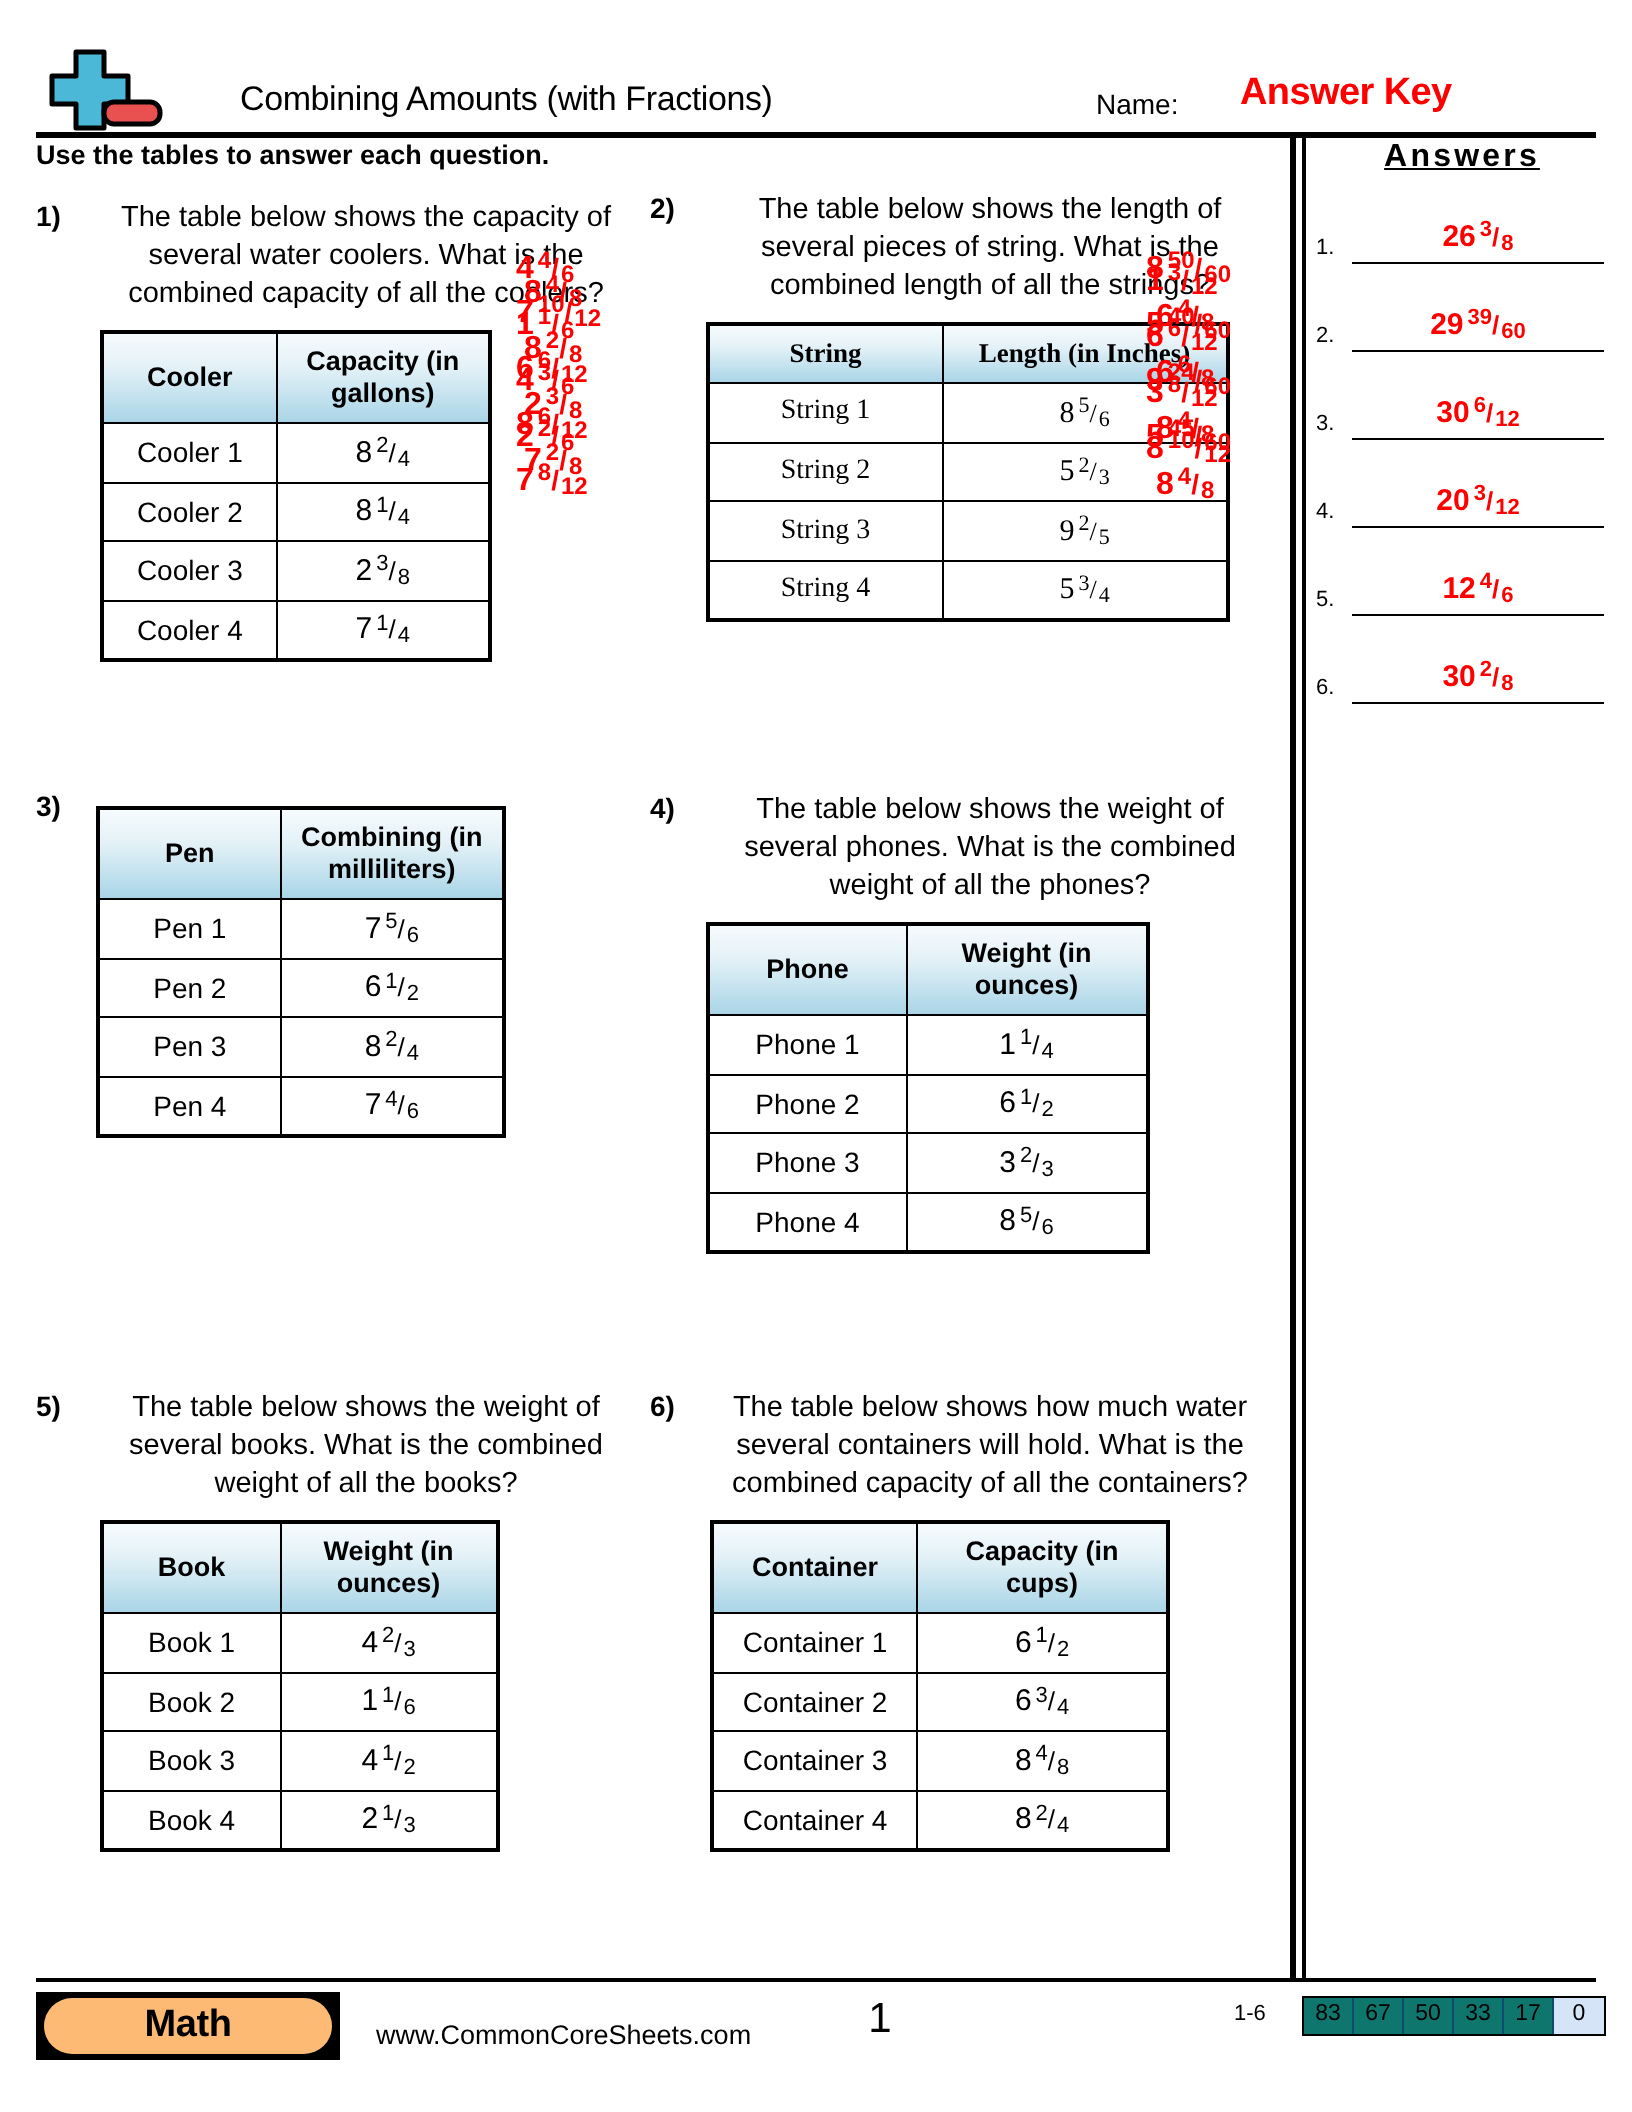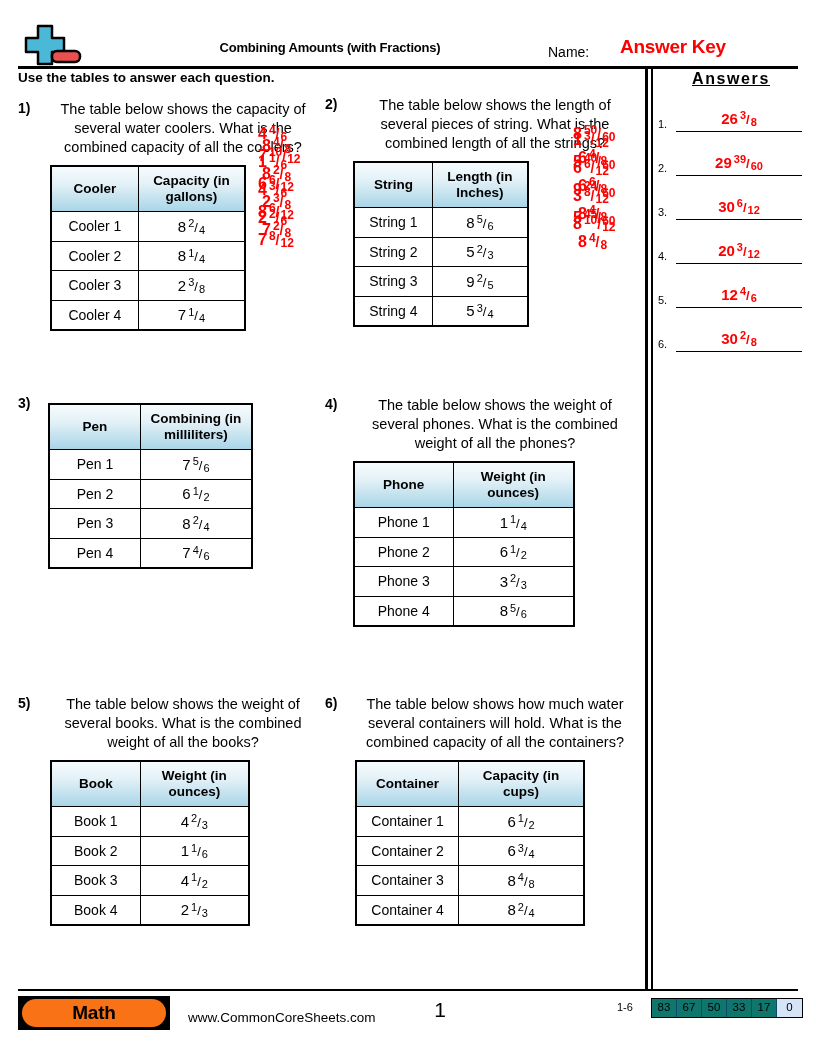--- a/index.html
+++ b/index.html
@@ -15,21 +15,21 @@
 
   
   .header {
     position: absolute; left: 0; top: 0; width: 816px; height: 68px;
   }
   .logo {
     position: absolute; left: 22px; top: 24px; width: 62px; height: 42px;
   }
   .header-title {
     position: absolute; left: 120px; top: 40px; width: 420px;
-    text-align: center; font-size: 13px; letter-spacing: -0.2px; font-weight: bold;
+    text-align: left; font-size: 17px; letter-spacing: -0.2px;
   }
   .name-label {
     position: absolute; left: 548px; top: 44px; font-size: 14px;
   }
   .answer-key {
     position: absolute; left: 620px; top: 36px;
     font-size: 19px; font-weight: bold; color: #ff0000;
     letter-spacing: -0.3px;
   }
   .header-rule {
@@ -130,21 +130,21 @@
   .footer-rule {
     position: absolute; left: 18px; top: 989px; width: 780px; height: 2px;
     background: #000;
   }
   .math-badge {
     position: absolute; left: 18px; top: 996px;
     width: 152px; height: 34px; background: #000;
     display: flex; align-items: center; justify-content: center;
   }
   .math-badge-inner {
-    width: 144px; height: 28px; background: #f97316; border-radius: 14px;
+    width: 144px; height: 28px; background: #fdba74; border-radius: 14px;
     display: flex; align-items: center; justify-content: center;
     font-size: 19px; font-weight: bold; letter-spacing: -0.2px;
   }
   .site-url {
     position: absolute; left: 188px; top: 1010px; font-size: 13.5px;
   }
   .page-no {
     position: absolute; left: 400px; top: 998px; width: 80px;
     text-align: center; font-size: 21px;
   }
@@ -253,21 +253,21 @@
     <div class="work" style="left: 262px; top: 128px;">
       <div class="wrow"><span class="frac"><span class="whole">8</span><span class="num">4</span><span class="sl">/</span><span class="den">8</span></span></div>
       <div class="wrow"><span class="frac"><span class="whole">8</span><span class="num">2</span><span class="sl">/</span><span class="den">8</span></span></div>
       <div class="wrow"><span class="frac"><span class="whole">2</span><span class="num">3</span><span class="sl">/</span><span class="den">8</span></span></div>
       <div class="wrow"><span class="frac"><span class="whole">7</span><span class="num">2</span><span class="sl">/</span><span class="den">8</span></span></div>
     </div>
     <div class="q" style="left: 325px; top: 96px; width: 310px;">
       <div class="q-num">2)</div>
       <div class="q-body">
         <div class="q-text">The table below shows the length of several pieces of string. What is the combined length of all the strings?</div>
-        <table class="data" style="width: 176px; margin-left: -2px;">
+        <table class="data" style="width: 262px; margin-left: -2px; font-family: Liberation Serif, serif;">
           <thead>
             <tr>
               <th style="width: 45%;">String</th>
               <th>Length (in Inches)</th>
             </tr>
           </thead>
           <tbody>
             <tr>
               <td class="label-cell">String 1</td>
               <td><span class="frac"><span class="whole">8</span><span class="num">5</span><span class="sl">/</span><span class="den">6</span></span></td>

